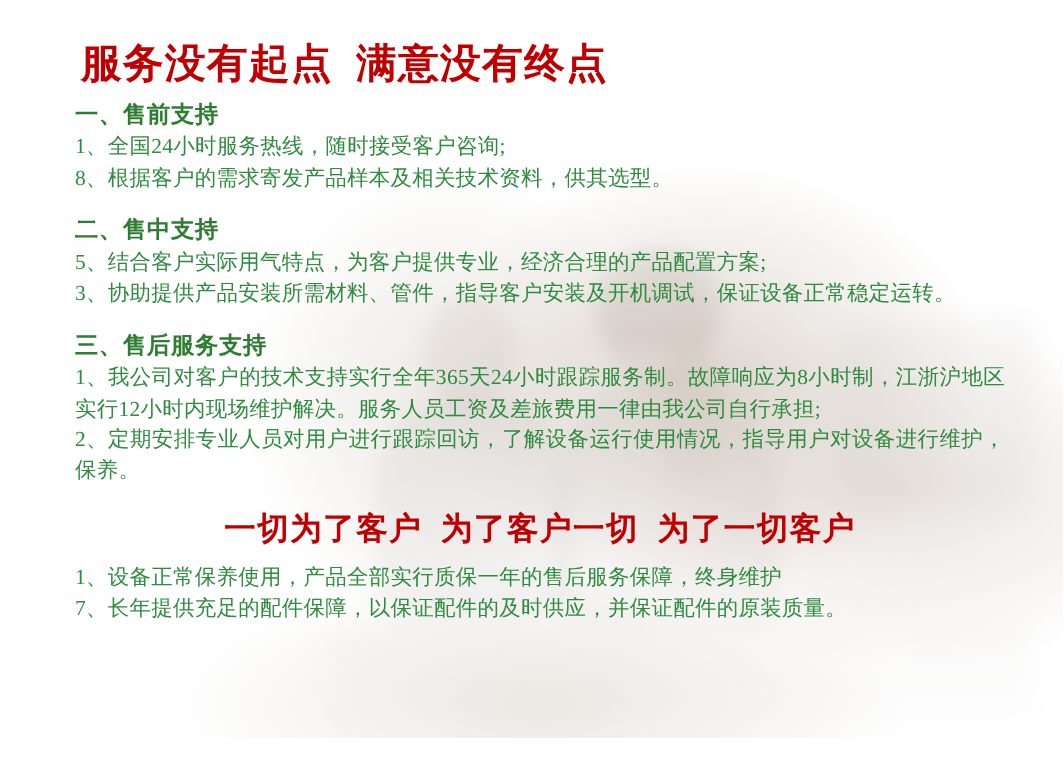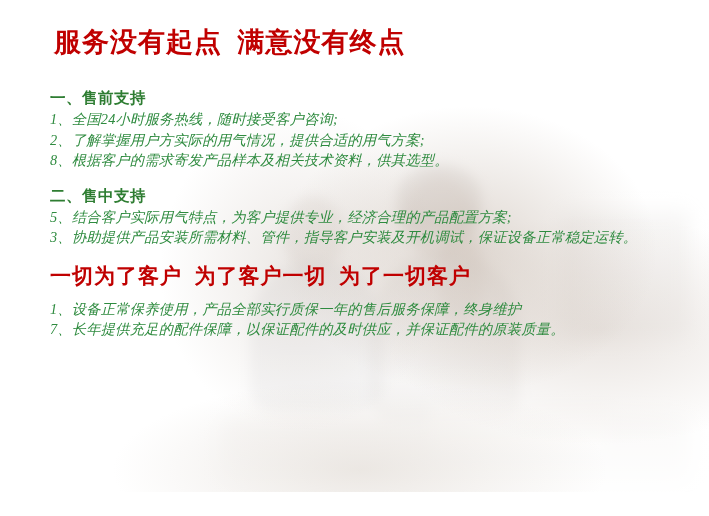--- a/index.html
+++ b/index.html
@@ -69,52 +69,52 @@
     font-weight: bold;
     color: #c00000;
     letter-spacing: 1px;
     white-space: pre;
     font-family: "Liberation Serif", "DejaVu Serif", serif;
   }
 
   .body {
     position: absolute;
     left: 50px;
-    top: 87px;
+    top: 66px;
     width: 620px;
   }
 
   .sec-head {
     color: #2e7d32;
     font-weight: bold;
     font-size: 15.5px;
     line-height: 21px;
     margin: 0 0 1px 0;
     letter-spacing: 0.5px;
   }
 
   .para {
     color: #2e8b3f;
     font-size: 14.3px;
     line-height: 20.5px;
     margin: 0;
     text-align: justify;
     text-justify: inter-ideograph;
     letter-spacing: 0.2px;
-    font-style: italic;
   }
 
   .slogan {
     color: #c00000;
     font-weight: bold;
     font-size: 21px;
     line-height: 30px;
     letter-spacing: 1px;
     margin: 13px 0 8px 0;
     white-space: pre;
+    text-align: center;
   }
   .gap-before-sec { margin-top: 14px; }
 </style>
 </head>
 <body>
 
 <div id="slide">
 
   <div class="bg-photo">
     <div class="fig mon"></div>
@@ -130,27 +130,29 @@
   </div>
 
   <div class="content">
 
     <div class="title">服务没有起点  满意没有终点</div>
 
     <div class="body">
 
       <p class="sec-head">一、售前支持</p>
       <p class="para">1、全国24小时服务热线，随时接受客户咨询;</p>
-      <p class="para">2、了解掌握用户方实际的用气情况，提供合适的用气方案;</p>
       <p class="para">8、根据客户的需求寄发产品样本及相关技术资料，供其选型。</p>
 
       <p class="sec-head gap-before-sec">二、售中支持</p>
       <p class="para">5、结合客户实际用气特点，为客户提供专业，经济合理的产品配置方案;</p>
       <p class="para">3、协助提供产品安装所需材料、管件，指导客户安装及开机调试，保证设备正常稳定运转。</p>
 
+      <p class="sec-head gap-before-sec">三、售后服务支持</p>
+      <p class="para">1、我公司对客户的技术支持实行全年365天24小时跟踪服务制。故障响应为8小时制，江浙沪地区实行12小时内现场维护解决。服务人员工资及差旅费用一律由我公司自行承担;</p>
+      <p class="para">2、定期安排专业人员对用户进行跟踪回访，了解设备运行使用情况，指导用户对设备进行维护，保养。</p>
 
       <p class="slogan">一切为了客户  为了客户一切  为了一切客户</p>
 
       <p class="para">1、设备正常保养使用，产品全部实行质保一年的售后服务保障，终身维护</p>
       <p class="para">7、长年提供充足的配件保障，以保证配件的及时供应，并保证配件的原装质量。</p>
 
     </div>
   </div>
 </div>
 

